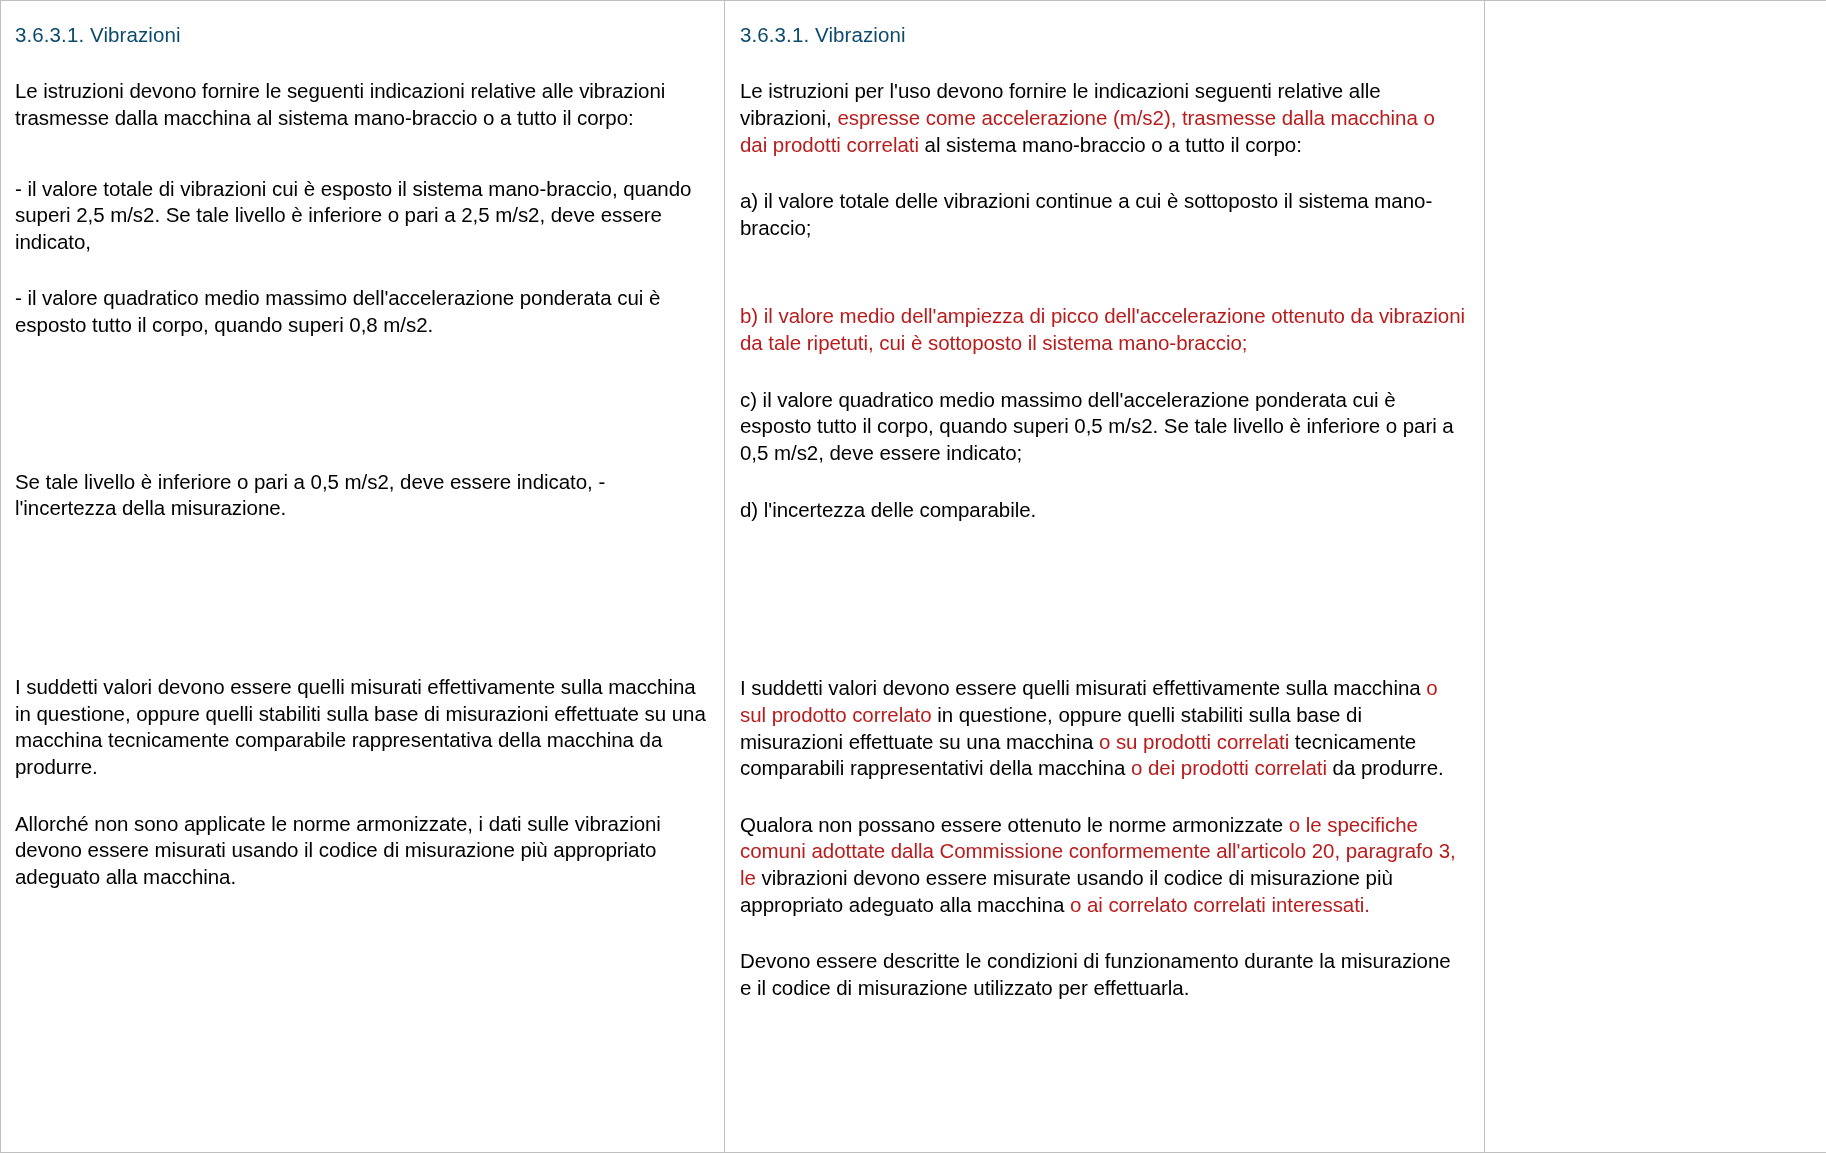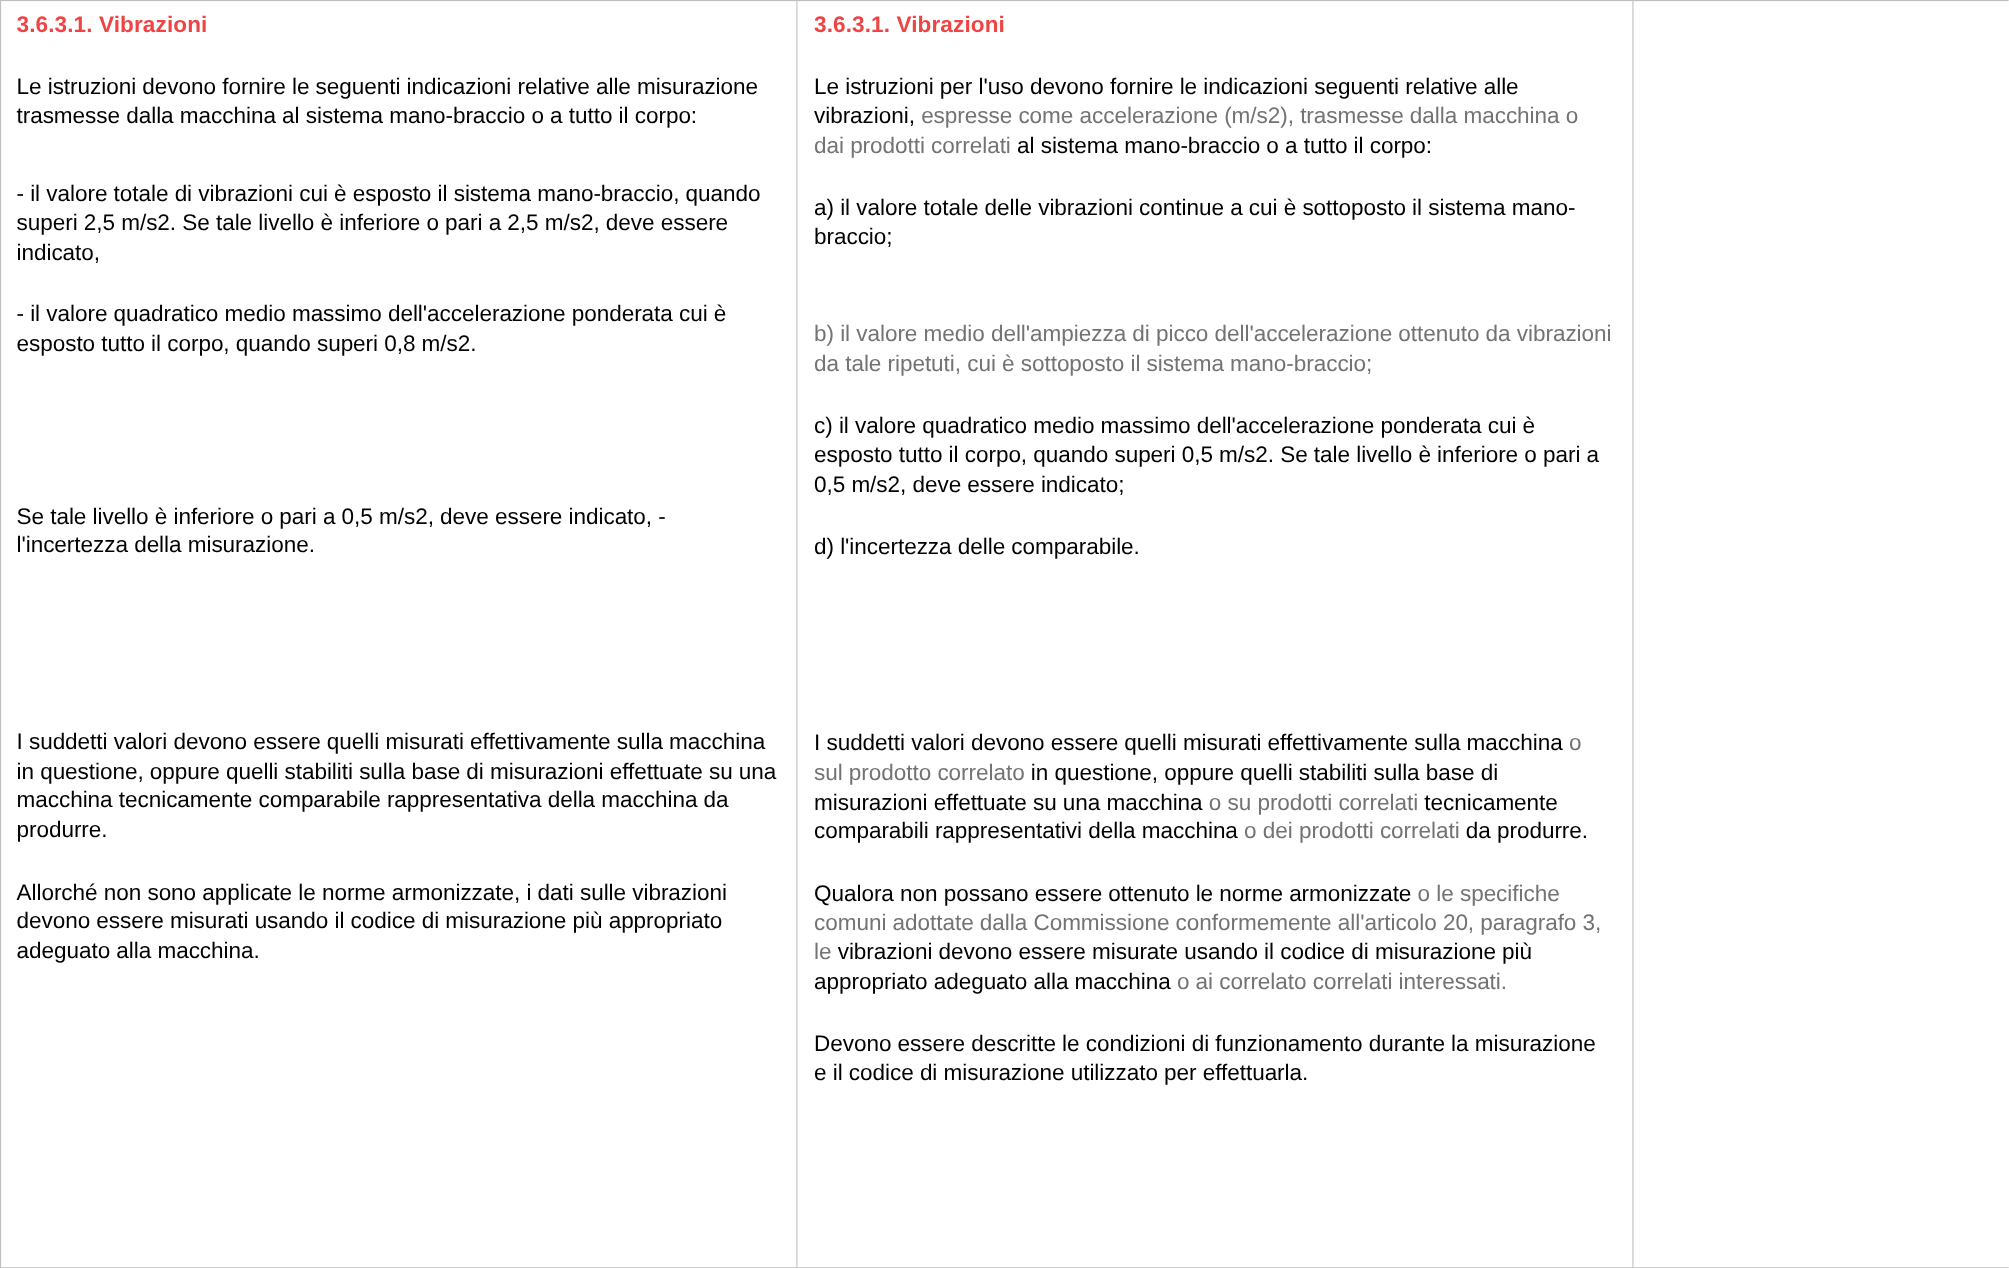--- a/index.html
+++ b/index.html
@@ -39,44 +39,44 @@
   .cell-inner {
     padding: 9px 14px 0 14px;
   }
   .cell-inner.right-cell {
     padding-left: 15px;
     padding-right: 18px;
   }
 
   h2.section-heading {
     font-size: 20.5px;
-    font-weight: bold;
-    color: #ef4444;
-    margin: 0 0 0 0;
+    font-weight: normal;
+    color: #0c4a6e;
+    margin: 12px 0 0 0;
     line-height: 1.28;
     letter-spacing: 0.1px;
   }
 
   p.para {
     font-size: 20.5px;
     line-height: 1.30;
     margin: 0;
     color: #000000;
     letter-spacing: -0.05px;
   }
 
   
   .gap-sm  { height: 22px; }
   .gap-md  { height: 30px; }
   .gap-lg  { height: 44px; }
   .gap-xl  { height: 62px; }
   .gap-huge{ height: 130px; }
 
   .ins {
-    color: #737373;
+    color: #b91c1c;
   }
 
   .empty-cell-inner {
     width: 100%;
     height: 100%;
   }
 </style>
 </head>
 <body>
 
@@ -84,21 +84,21 @@
   <tbody>
     <tr>
 
       <td class="col-left">
         <div class="cell-inner">
           <h2 class="section-heading">3.6.3.1. Vibrazioni</h2>
 
           <div class="gap-md"></div>
 
           <p class="para">
-            <span>Le istruzioni devono fornire le seguenti indicazioni relative alle misurazione trasmesse dalla macchina al sistema mano-braccio o a tutto il corpo:</span>
+            <span>Le istruzioni devono fornire le seguenti indicazioni relative alle vibrazioni trasmesse dalla macchina al sistema mano-braccio o a tutto il corpo:</span>
           </p>
 
           <div class="gap-lg"></div>
 
           <p class="para">
             <span>- il valore totale di vibrazioni cui è esposto il sistema mano-braccio, quando superi 2,5 m/s2. Se tale livello è inferiore o pari a 2,5 m/s2, deve essere indicato,</span>
           </p>
 
           <div class="gap-md"></div>
 

